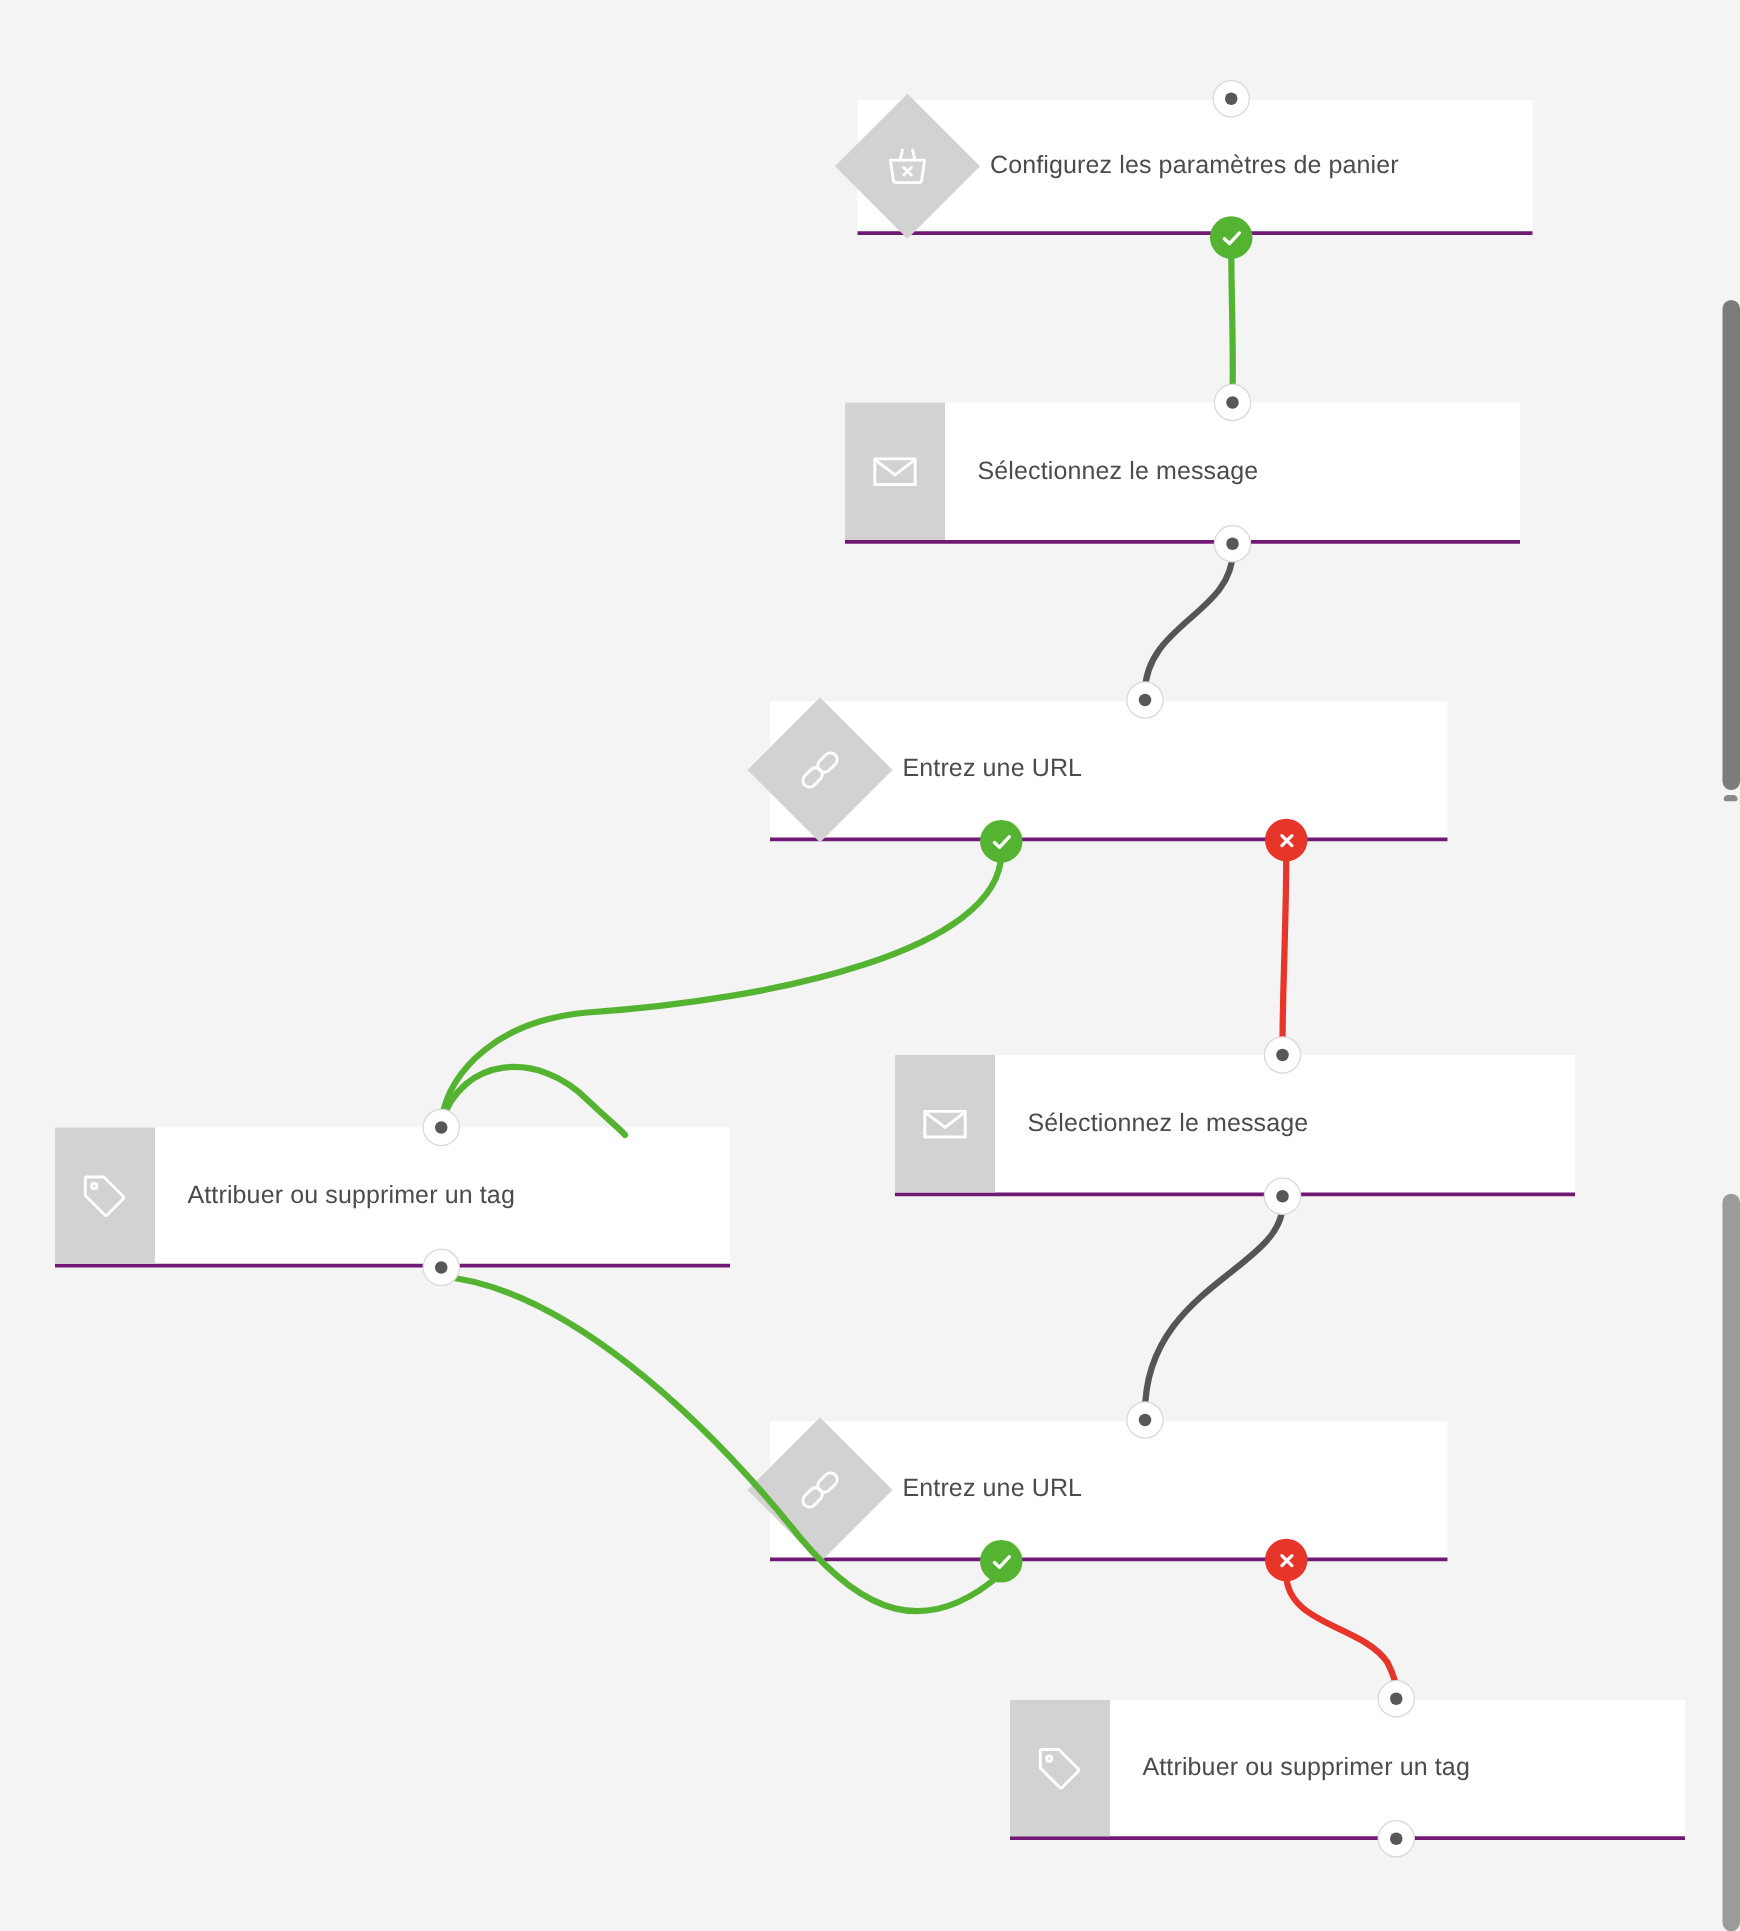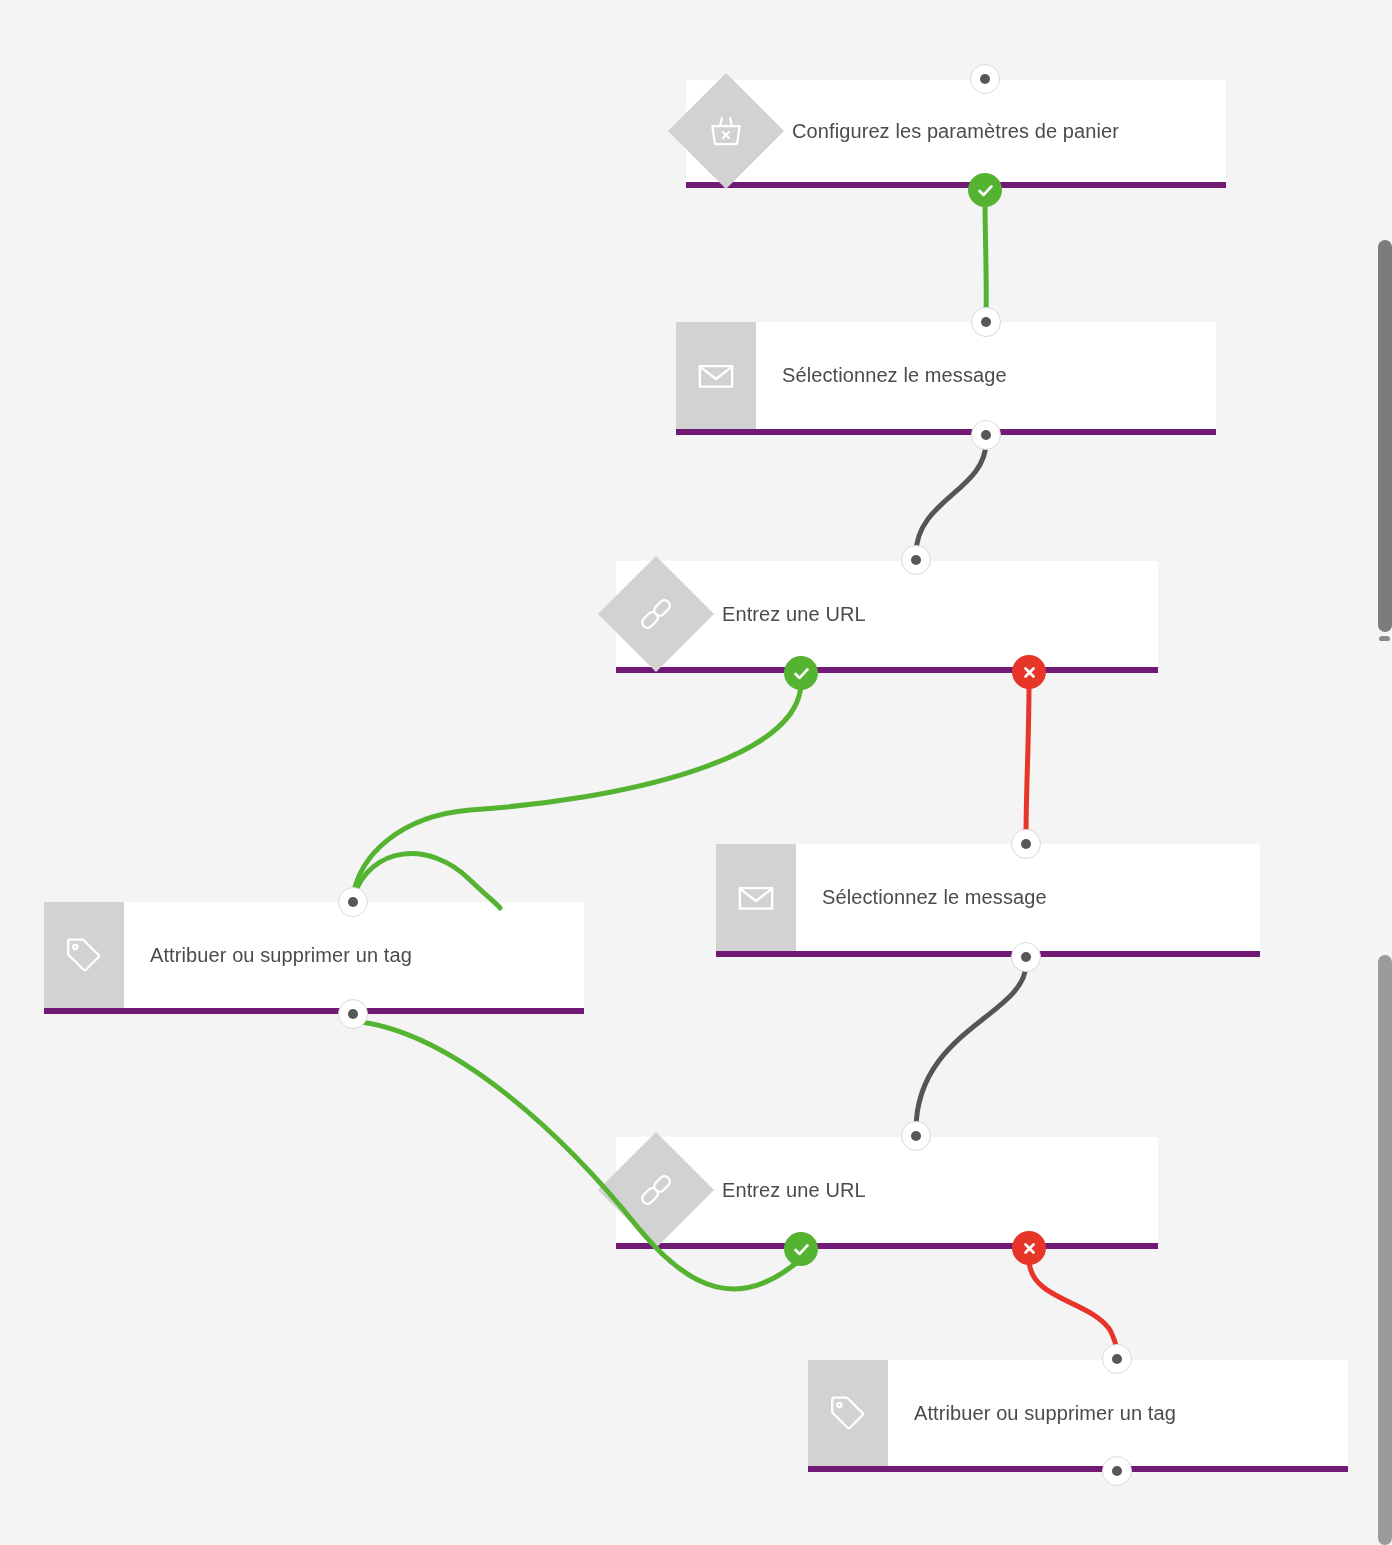--- a/index.html
+++ b/index.html
@@ -39,21 +39,21 @@
     height: 1545px;
     pointer-events: none;
     z-index: 3;
   }
 
   
   .node {
     position: absolute;
     z-index: 2;
     background: #ffffff;
-    border-bottom: 6px solid #701a75;
+    border-bottom: 3px solid #701a75;
     box-sizing: border-box;
     display: flex;
     align-items: stretch;
   }
   .node .icon-box {
     width: 80px;
     flex: 0 0 80px;
     background: #d2d2d2;
     display: flex;
     align-items: center;

